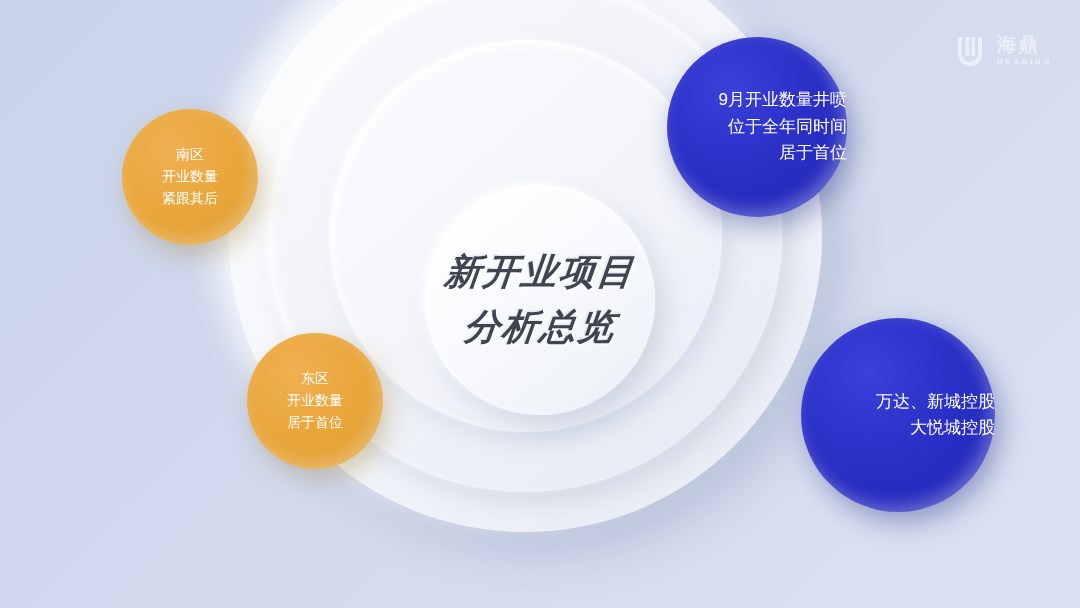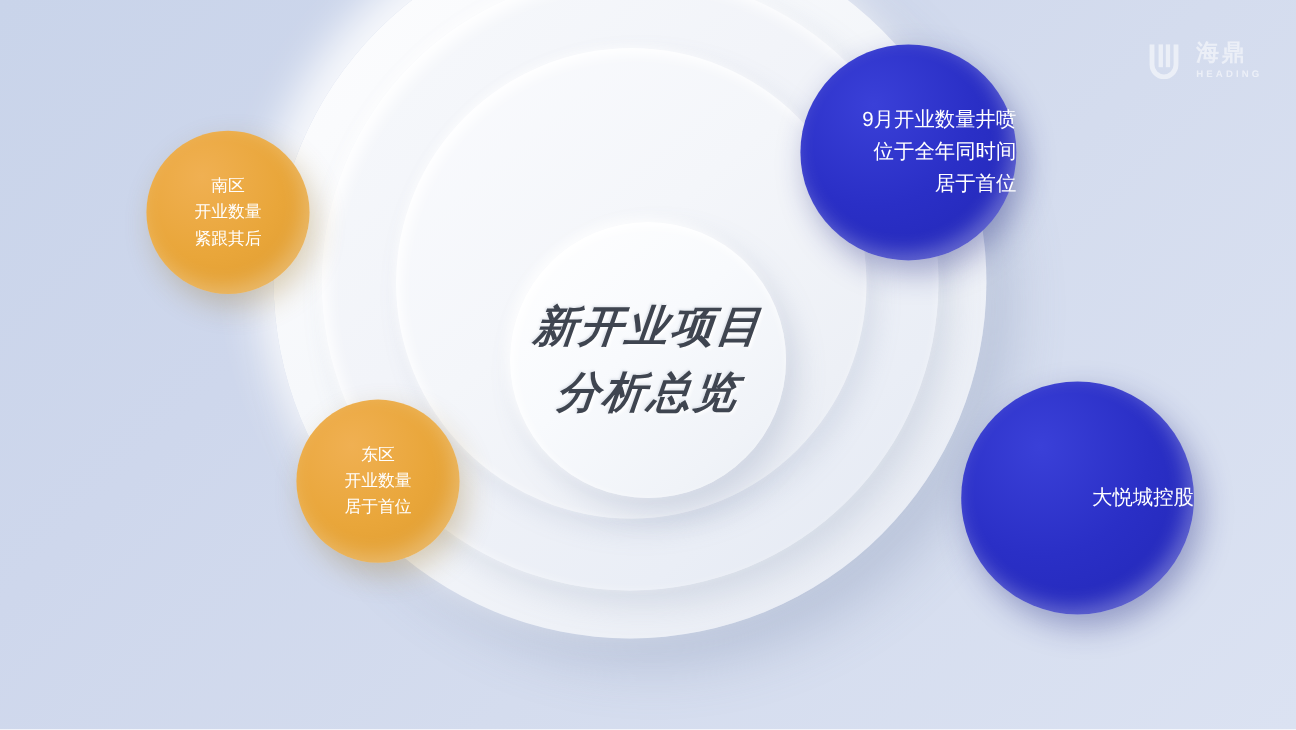--- a/index.html
+++ b/index.html
@@ -209,20 +209,21 @@
     <div class="tline">分析总览</div>
   </div>
 
   <div class="bubble bubble-blue" id="bubble-top-right">
     <div class="bline">9月开业数量井喷</div>
     <div class="bline">位于全年同时间</div>
     <div class="bline">居于首位</div>
   </div>
 
   <div class="bubble bubble-blue" id="bubble-bottom-right">
+    <div class="bline">万达、新城控股</div>
     <div class="bline">大悦城控股</div>
   </div>
 
   <div class="bubble bubble-orange" id="bubble-top-left">
     <div class="bline">南区</div>
     <div class="bline">开业数量</div>
     <div class="bline">紧跟其后</div>
   </div>
 
   <div class="bubble bubble-orange" id="bubble-bottom-left">

